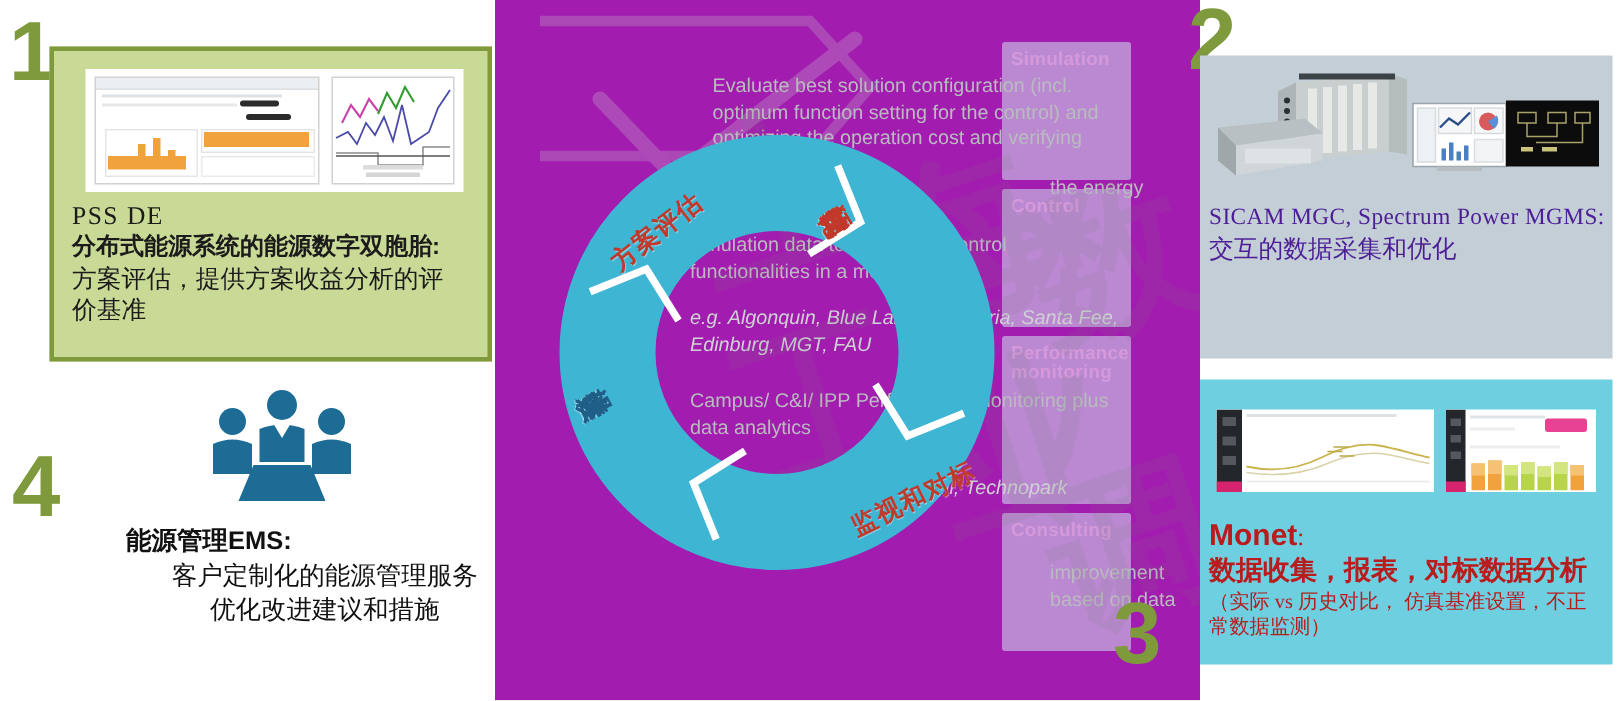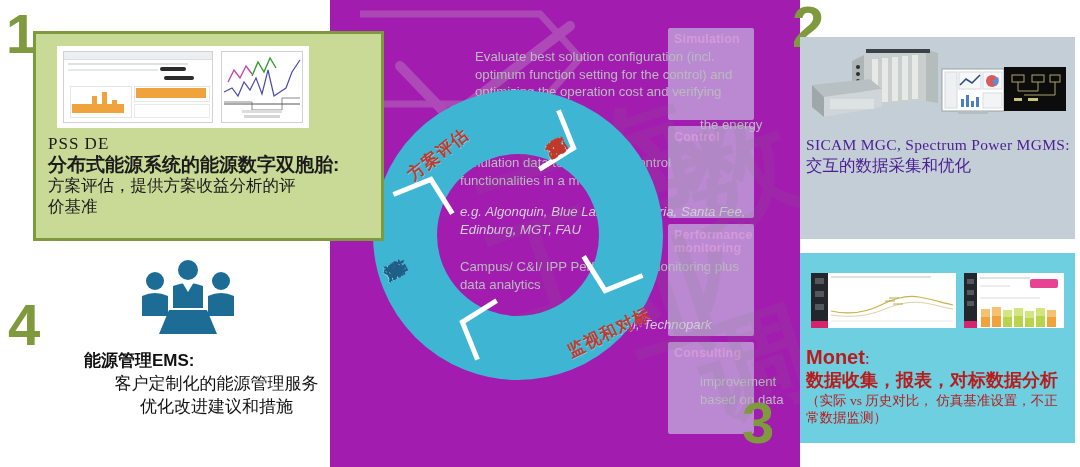--- a/index.html
+++ b/index.html
@@ -62,33 +62,33 @@
 
   
   .bignum{
     position:absolute;color:#7f9a3c;
     font-family:"Liberation Sans", sans-serif;
     font-weight:bold;line-height:1;
   }
 
   
   .p1{
-    position:absolute;left:33px;top:31px;width:351px;height:210px;
+    position:absolute;left:33px;top:31px;width:295px;height:210px;
     background:#c9da96;border:3px solid #7f9a3c;box-sizing:border-box;
   }
   .p1 .shots{
     position:absolute;left:21px;top:12px;width:252px;height:82px;
     background:#ffffff;display:flex;align-items:center;justify-content:center;gap:8px;
   }
   .p1 .txt{
     position:absolute;left:12px;top:100px;right:6px;
     color:#1b1b1b;
   }
   .l-en{font-family:"Liberation Serif", serif;font-size:17px;line-height:20px;letter-spacing:1px;}
-  .l-cn-b{font-weight:bold;font-size:19px;line-height:21px;font-family:Liberation Sans, sans-serif;}
+  .l-cn-b{font-weight:bold;font-size:16px;line-height:21px;font-family:Liberation Sans, sans-serif;}
   .l-cn{font-size:16.5px;line-height:21px;font-family:"Liberation Serif", serif;}
 
   
   .p2{
     position:absolute;left:800px;top:37px;width:275px;height:202px;
     background:#c3ced6;
   }
   .p2 .shots{
     position:absolute;left:6px;top:4px;width:263px;height:90px;
     background:#c3ced6;display:flex;align-items:center;justify-content:center;

